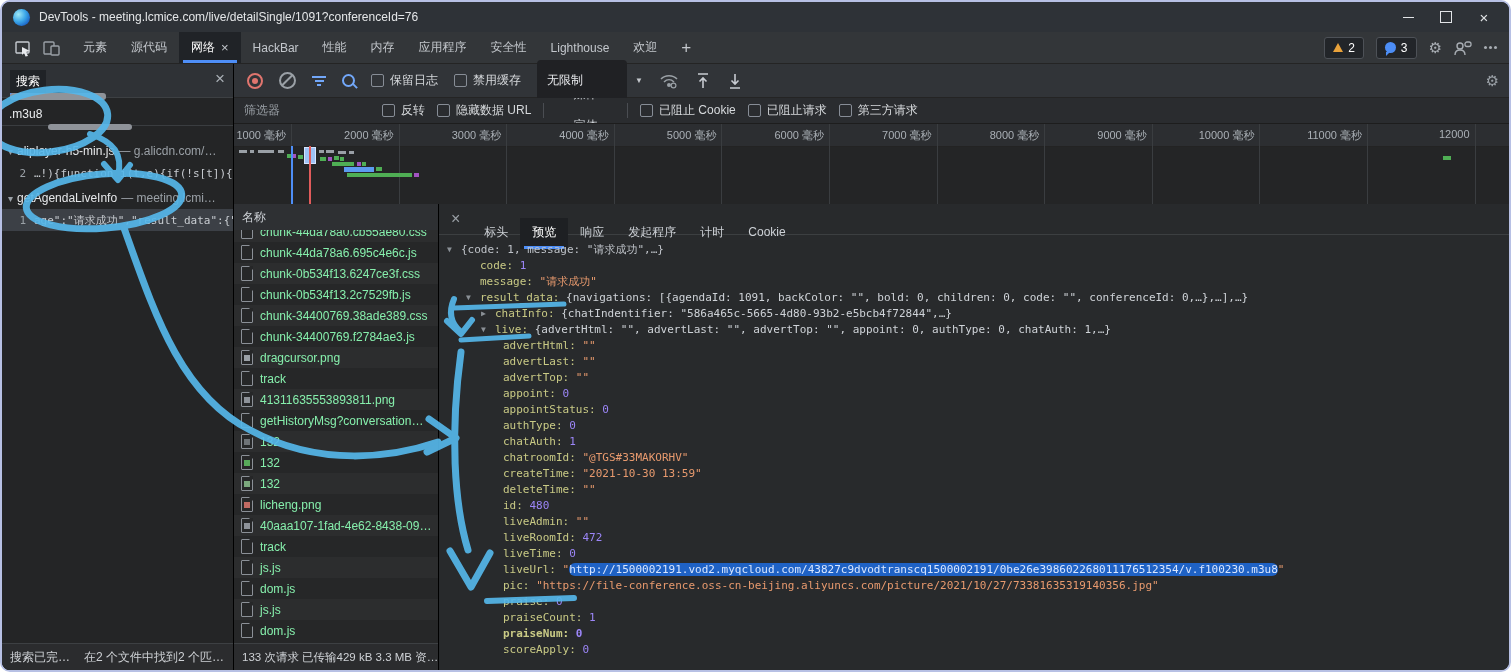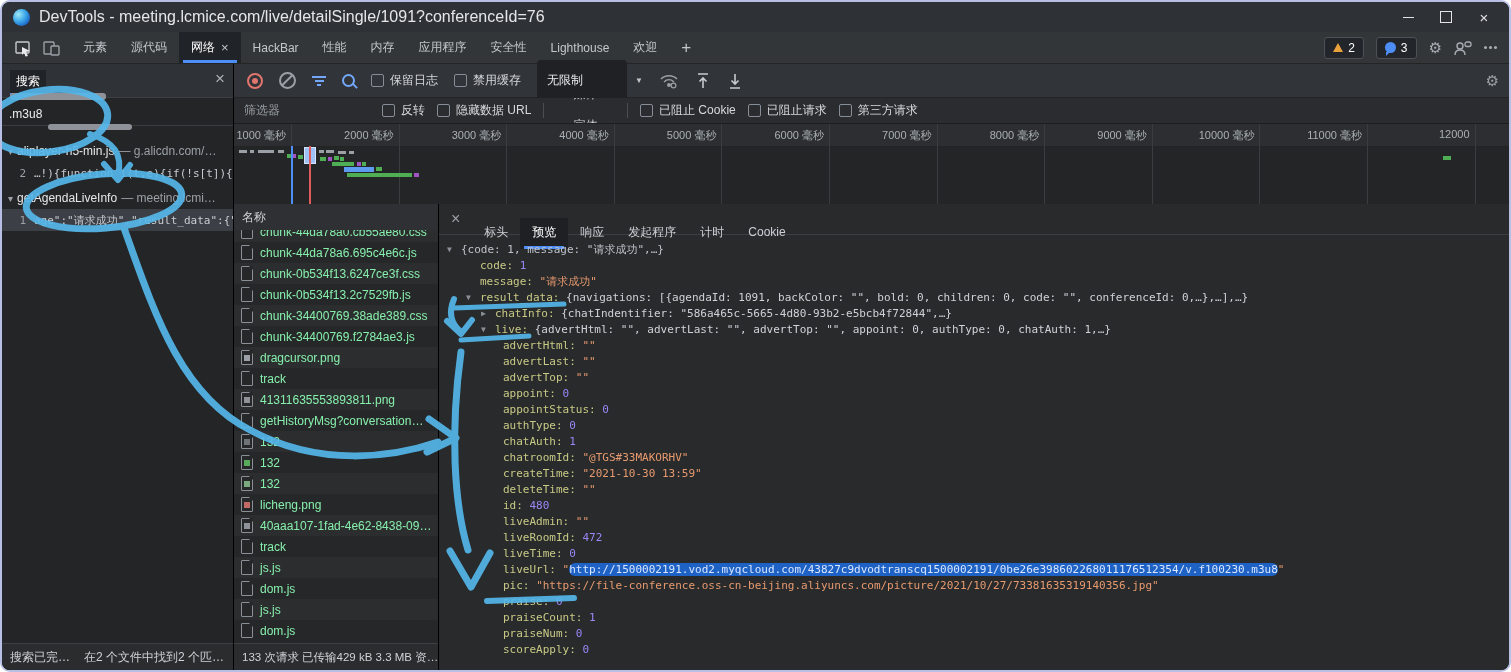--- a/index.html
+++ b/index.html
@@ -3,21 +3,21 @@
 <meta charset="utf-8">
 <style>
   html,body{margin:0;padding:0;background:#ffffff;font-family:"Liberation Sans",sans-serif;}
   .win{position:relative;width:1511px;height:672px;border-radius:10px;border:2px solid #b7c0e4;
        overflow:hidden;background:#252526;box-sizing:border-box;color:#dfe1e5;font-size:12px;
        -webkit-font-smoothing:antialiased;}
   
   .titlebar{position:absolute;left:0;top:0;right:0;height:30px;background:#2e3237;display:flex;align-items:center;}
   .logo{width:17px;height:17px;border-radius:50%;margin:0 9px 0 11px;
         background:radial-gradient(circle at 32% 32%,#9fe8f6,#3aa5e8 45%,#1b62c4 78%,#134a9b);}
-  .wtitle{color:#e4e6e8;font-size:16px;}
+  .wtitle{color:#e4e6e8;font-size:12px;}
   .wcontrols{position:absolute;right:6px;top:0;height:30px;display:flex;align-items:center;}
   .wbtn{width:38px;height:30px;display:flex;align-items:center;justify-content:center;color:#e2e4e7;}
   .wbtn .min{width:11px;height:1px;background:#e2e4e7;display:block;}
   .wbtn .max{width:10px;height:10px;border:1px solid #e2e4e7;display:block;}
   .wbtn.close{font-size:15px;line-height:1;}
   
   .tabbar{position:absolute;left:0;top:30px;right:0;height:32px;background:#333639;display:flex;align-items:stretch;border-bottom:1px solid #242424;box-sizing:border-box;}
   .tb-icons{display:flex;align-items:center;gap:8px;padding:0 10px 0 12px;}
   .tb-icons svg{display:block;}
   .tab{display:flex;align-items:center;gap:6px;padding:0 12px;color:#c3c7cc;position:relative;white-space:nowrap;}
@@ -512,21 +512,21 @@
             <div class="jline" style="padding-left: 64px;"><span class="j-key">createTime: </span><span class="j-str">"2021-10-30 13:59"</span></div>
             <div class="jline" style="padding-left: 64px;"><span class="j-key">deleteTime: </span><span class="j-str">""</span></div>
             <div class="jline" style="padding-left: 64px;"><span class="j-key">id: </span><span class="j-num">480</span></div>
             <div class="jline" style="padding-left: 64px;"><span class="j-key">liveAdmin: </span><span class="j-str">""</span></div>
             <div class="jline" style="padding-left: 64px;"><span class="j-key">liveRoomId: </span><span class="j-num">472</span></div>
             <div class="jline" style="padding-left: 64px;"><span class="j-key">liveTime: </span><span class="j-num">0</span></div>
             <div class="jline" style="padding-left: 64px;"><span class="j-key">liveUrl: </span><span class="j-str">"</span><span class="j-sel">http://1500002191.vod2.myqcloud.com/43827c9dvodtranscq1500002191/0be26e398602268011176512354/v.f100230.m3u8</span><span class="j-str">"</span></div>
             <div class="jline" style="padding-left: 64px;"><span class="j-key">pic: </span><span class="j-str">"https://file-conference.oss-cn-beijing.aliyuncs.com/picture/2021/10/27/73381635319140356.jpg"</span></div>
             <div class="jline" style="padding-left: 64px;"><span class="j-key">praise: </span><span class="j-num">0</span></div>
             <div class="jline" style="padding-left: 64px;"><span class="j-key">praiseCount: </span><span class="j-num">1</span></div>
-            <div class="jline" style="padding-left: 64px;"><span class="j-key">praiseNum: </span><span class="j-num">0</span></div>
+            <div class="jline" style="padding-left: 64px; font-weight: bold;"><span class="j-key">praiseNum: </span><span class="j-num">0</span></div>
             <div class="jline" style="padding-left: 64px;"><span class="j-key">scoreApply: </span><span class="j-num">0</span></div>
           </div>
       </div>
     </div>
   </div>
 
   <svg class="ann" width="1511" height="672" viewBox="0 0 1511 672">
     <g fill="none" stroke-linecap="round" stroke-linejoin="round" opacity="0.92" stroke="#55b8eb">
       <ellipse cx="46" cy="119" rx="60" ry="31" transform="rotate(-7 46 119)" stroke-width="7" stroke="#55b8eb"></ellipse>
       <path d="M 88,132 C 112,140 121,152 116,174" stroke-width="6" stroke="#55b8eb"></path>

